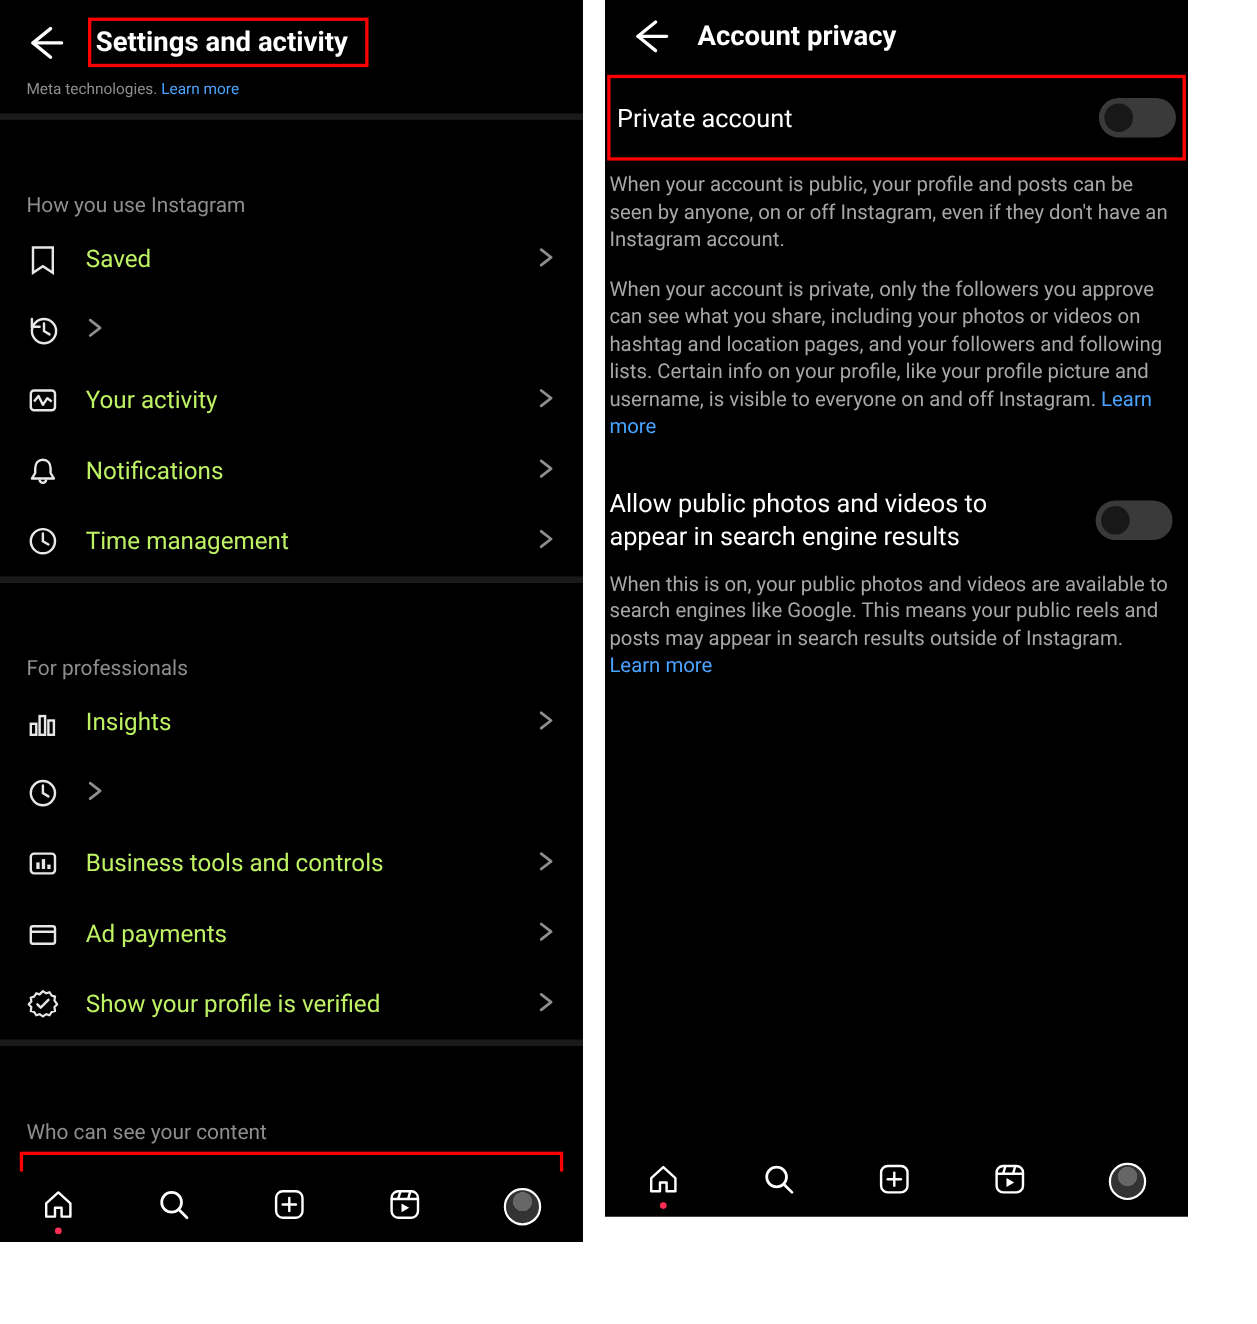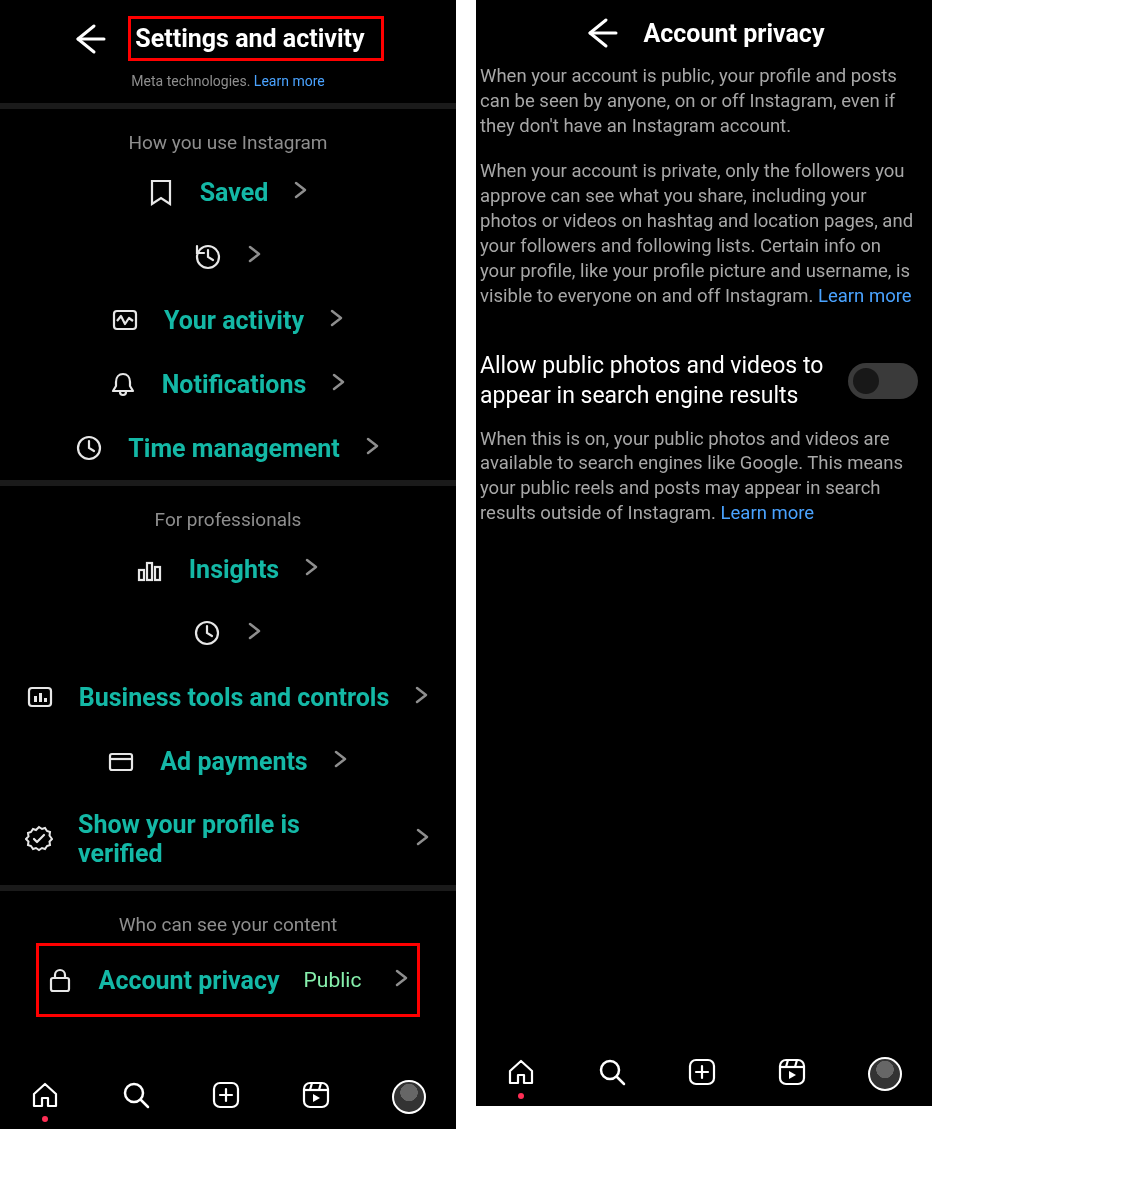--- a/index.html
+++ b/index.html
@@ -5,26 +5,25 @@
   * { margin:0; padding:0; box-sizing:border-box; }
   body {
     background:#fff;
     font-family:-apple-system, BlinkMacSystemFont, "Segoe UI", Roboto, Helvetica, Arial, sans-serif;
     color:#e7e7e7;
     width:1143px;
   }
   .stage { display:flex; width:1143px; }
   .pane {
     background:#000;
-    width:456px;
+    width:530px;
     position:relative;
     display:flex;
     flex-direction:column;
     overflow:hidden;
-    align-items:center;
   }
   .pane-left   { height:1129px; }
   .pane-right  { height:1106px; margin-left:20px; }
   
   .hdr {
     display:flex; align-items:center; gap:26px;
     padding:16px 24px 8px 24px;
   }
   .hdr-title {
     font-size:25px; font-weight:700; color:#fff;
@@ -34,30 +33,30 @@
   .hl-box { border:3px solid #ff0000; }
   .hl-title { padding:5px 16px 5px 4px; margin-left:-4px; }
   
   .meta-line {
     font-size:14px; color:#8e8e8e; padding:4px 24px 14px 24px;
   }
   .link { color:#4aa3ff; }
   .divider { height:6px; background:#1a1a1a; width:100%; }
   
   .sect {
-    font-size:19px; color:#8e8e8e; padding:22px 24px 6px 24px;
+    font-size:19px; color:#8e8e8e; padding:22px 24px 6px 24px;margin-top:44px;
   }
   
   .row {
     display:flex; align-items:center; gap:24px;
     padding:17px 24px;
   }
   .row .icon { width:30px; height:30px; display:flex; align-items:center; justify-content:center; color:#e7e7e7; }
   .row .icon svg { width:28px; height:28px; }
-  .row .label { font-size:25px; color:#14b8a6; flex:1;font-weight:bold; }
+  .row .label { font-size:22px; color:#bef264; flex:1; }
   .row .value { font-size:21px; color:#86efac; margin-right:8px; }
   .row .chev  { color:#8e8e8e; }
   .row .chev svg { width:18px; height:18px; }
   .row.hl {
     border:3px solid #ff0000; margin:1px 18px 6px 18px; padding:19px 6px 19px 6px;
   }
   
   .pr-block { padding:0 2px; }
   .pr-row {
     display:flex; align-items:center; justify-content:space-between;
@@ -345,20 +344,24 @@
     <div class="hdr">
       <span class="back-btn">
           <svg viewBox="0 0 34 34">
             <use href="#i-back"></use>
           </svg>
         </span>
       <span class="hdr-title">Account privacy</span>
     </div>
 
     <div class="pr-block" style="padding:0 2px 0 2px;">
+      <div class="pr-row hl">
+        <span class="pr-title">Private account</span>
+        <span class="toggle"></span>
+      </div>
       <div class="pr-body">When your account is public, your profile and posts can be seen by anyone, on or off Instagram, even if they don't have an Instagram account.</div>
       <div class="pr-body">
         <span>When your account is private, only the followers you approve can see what you share, including your photos or videos on hashtag and location pages, and your followers and following lists. Certain info on your profile, like your profile picture and username, is visible to everyone on and off Instagram. </span><span class="link">Learn more</span>
       </div>
 
       <div class="search-two">
         <span class="pr-title" style="max-width:380px">Allow public photos and videos to appear in search engine results</span>
         <span class="toggle"></span>
       </div>
       <div class="pr-body">

